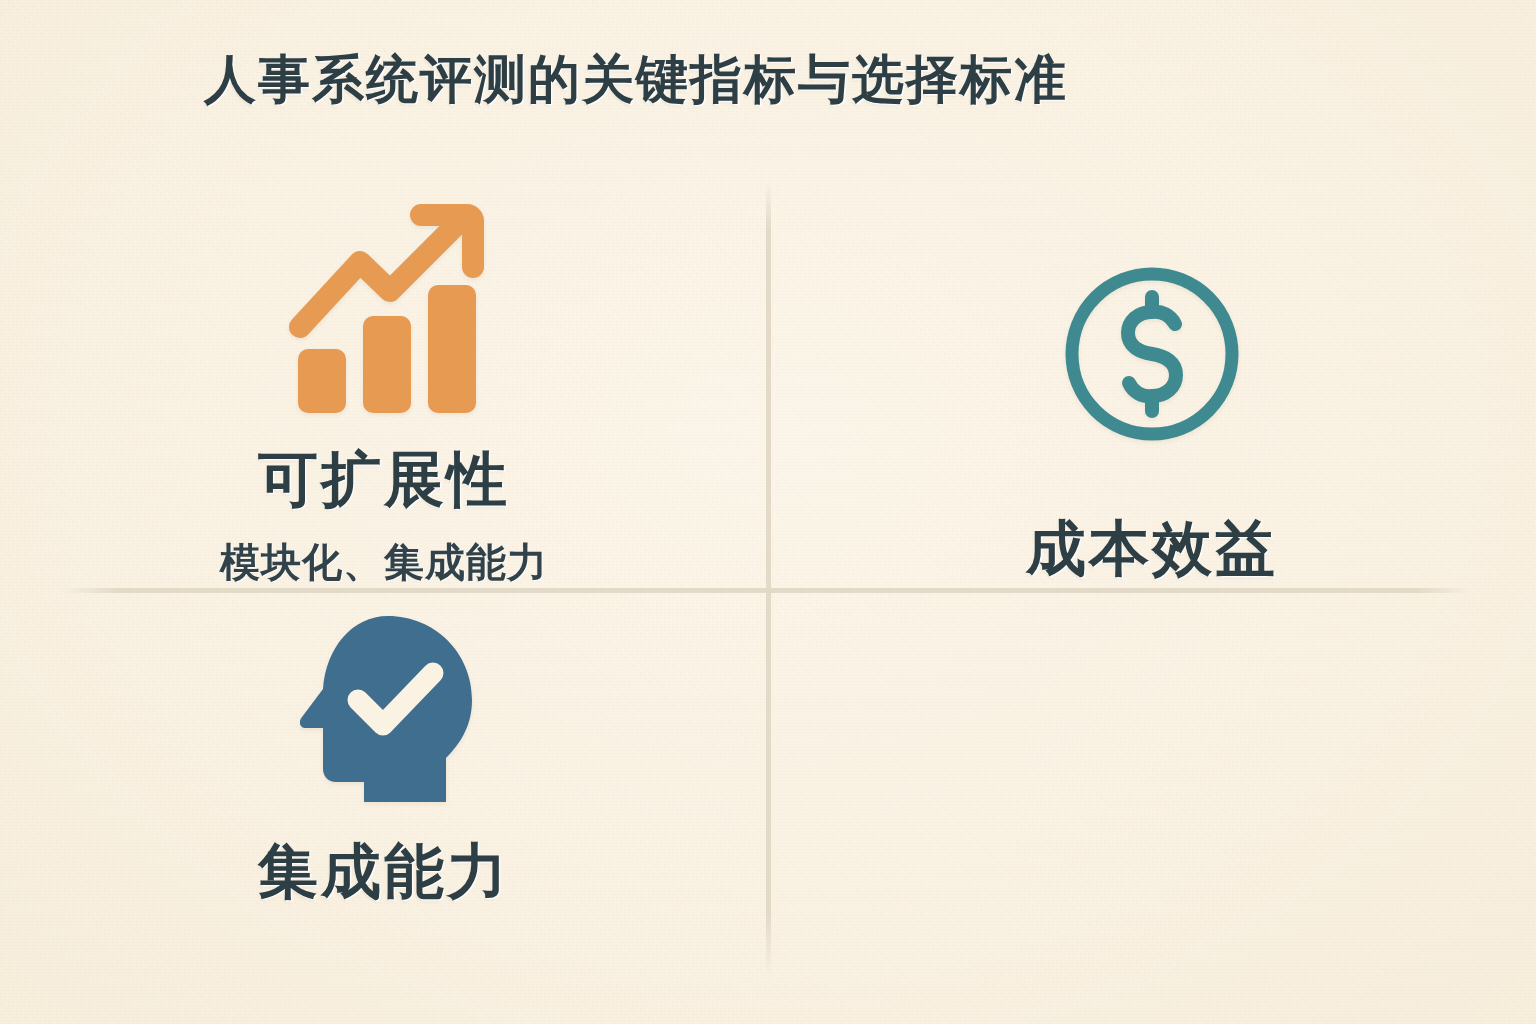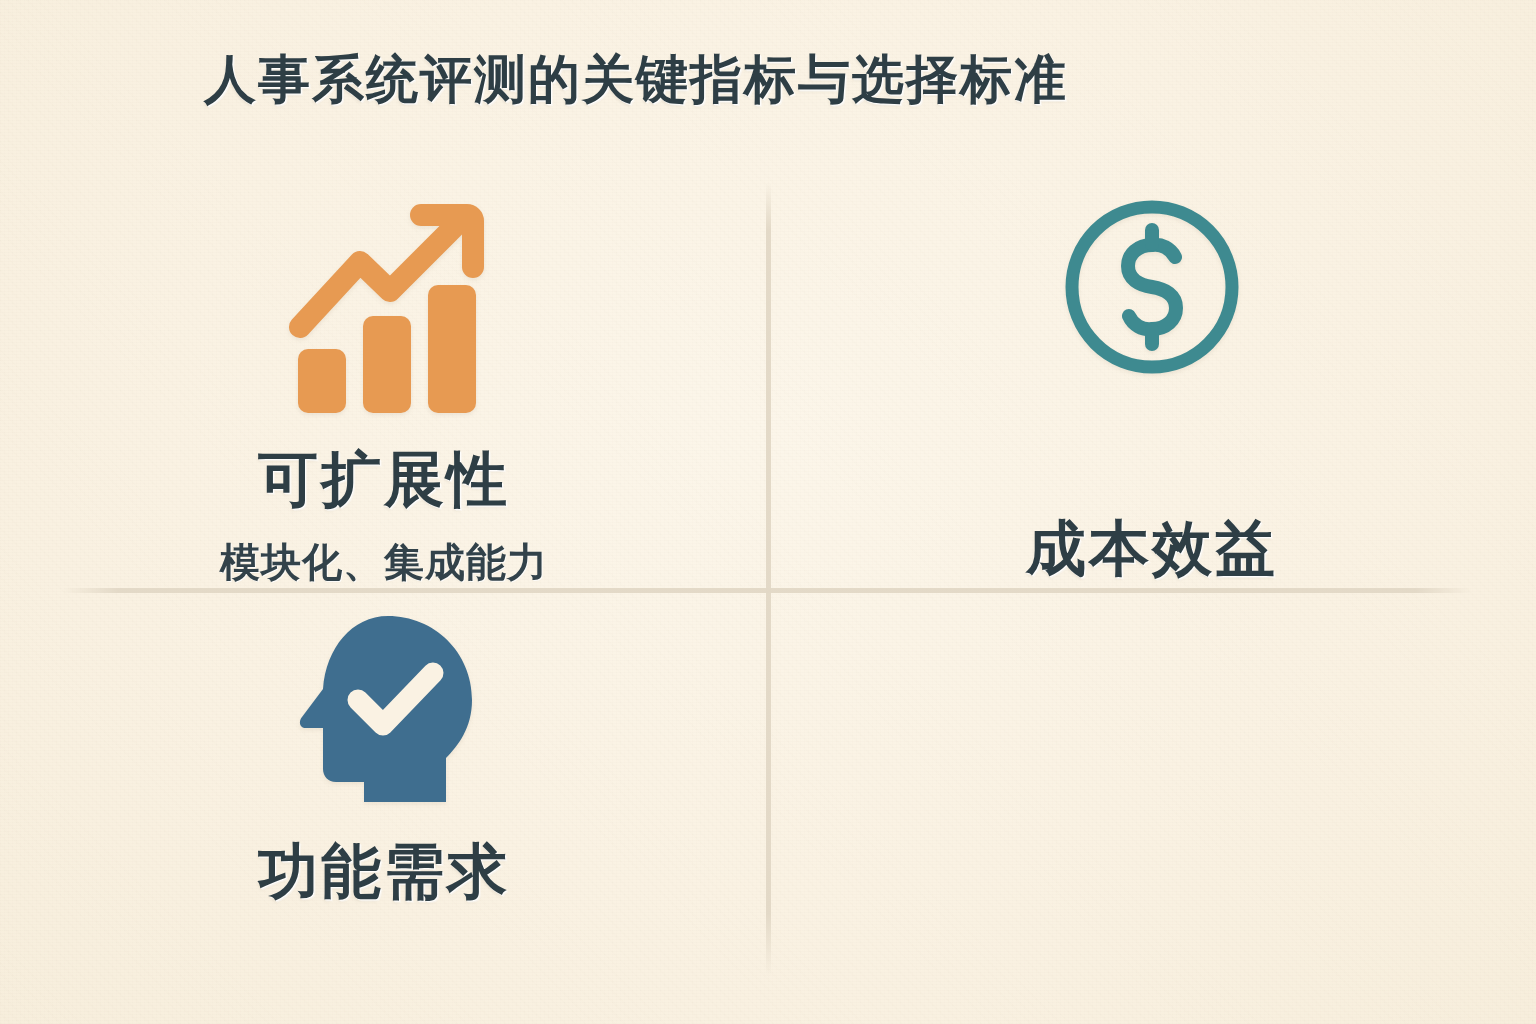--- a/index.html
+++ b/index.html
@@ -94,21 +94,21 @@
     grid-template-rows: 422px 434px;
   }
   .cell {
     position: relative;
     display: flex;
     flex-direction: column;
     align-items: center;
   }
   .cell-1 { justify-content: flex-start; padding-top: 10px; }
   .cell-2 { justify-content: flex-end; padding-top: 14px; }
-  .cell-3 { justify-content: space-between; padding-top: 26px; gap: 32px; }
+  .cell-3 { justify-content: flex-end; padding-top: 26px; gap: 32px; }
   .cell-4 { justify-content: flex-start; padding-top: 20px; }
 
   .icon-wrap {
     display: block;
     line-height: 0;
     filter: drop-shadow(0 2px 2px rgba(120,100,70,.10));
   }
   .icon-wrap svg { display: block; }
 
   .cell-title {
@@ -181,17 +181,17 @@
       <div class="cell-title">成本效益</div>
     </div>
 
     <div class="cell cell-4">
       <span class="icon-wrap">
         <svg width="200" height="198" viewBox="0 0 200 198" fill="none">
           <path d="M104 6 C150 6 188 42 188 90 C188 118 174 136 162 148 L162 192 L80 192 L80 172 L52 172 C44 172 39 166 39 159 L39 118 L22 118 C16 118 14 112 18 107 L39 79 C42 38 68 6 104 6 Z" fill="#3f6e8f"></path>
           <path d="M74 90 l25 25 l50 -52" stroke="#faf2e3" stroke-width="21" stroke-linecap="round" stroke-linejoin="round" fill="none"></path>
         </svg>
       </span>
-      <div class="cell-title">功能需求</div>
+      <div class="cell-title">集成能力</div>
     </div>
 
   </div>
 </div>
 
 </body></html>

